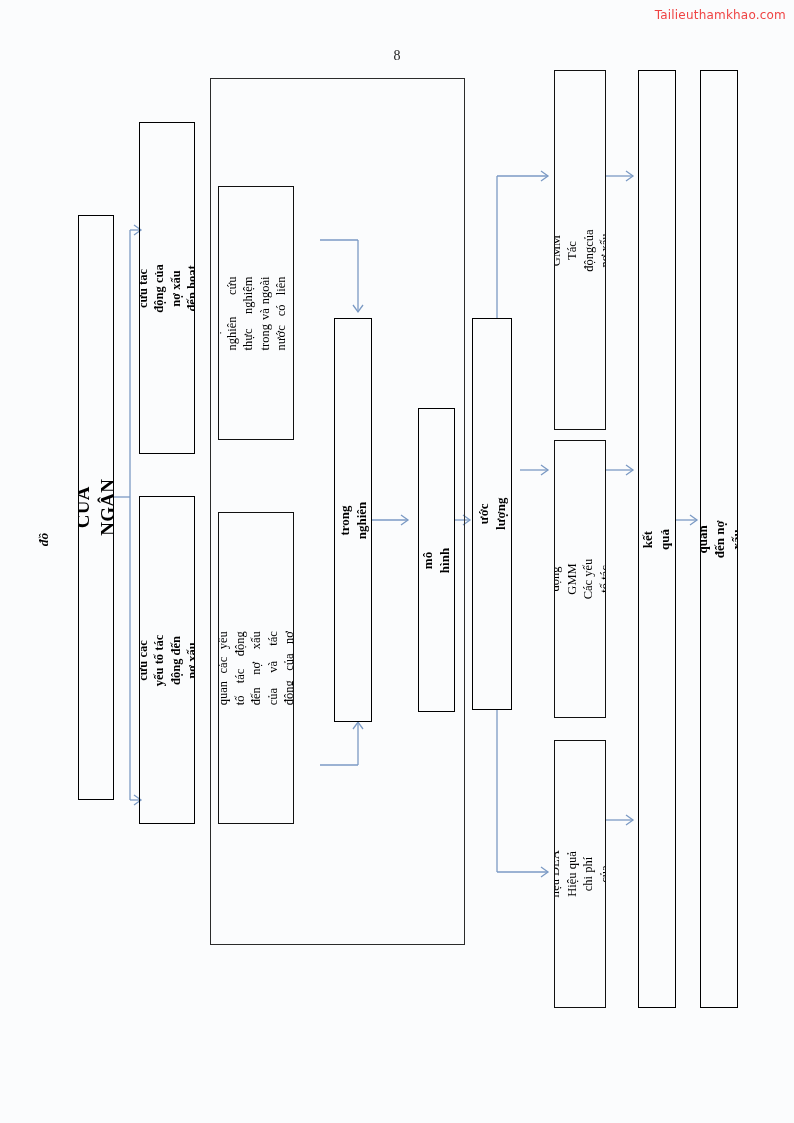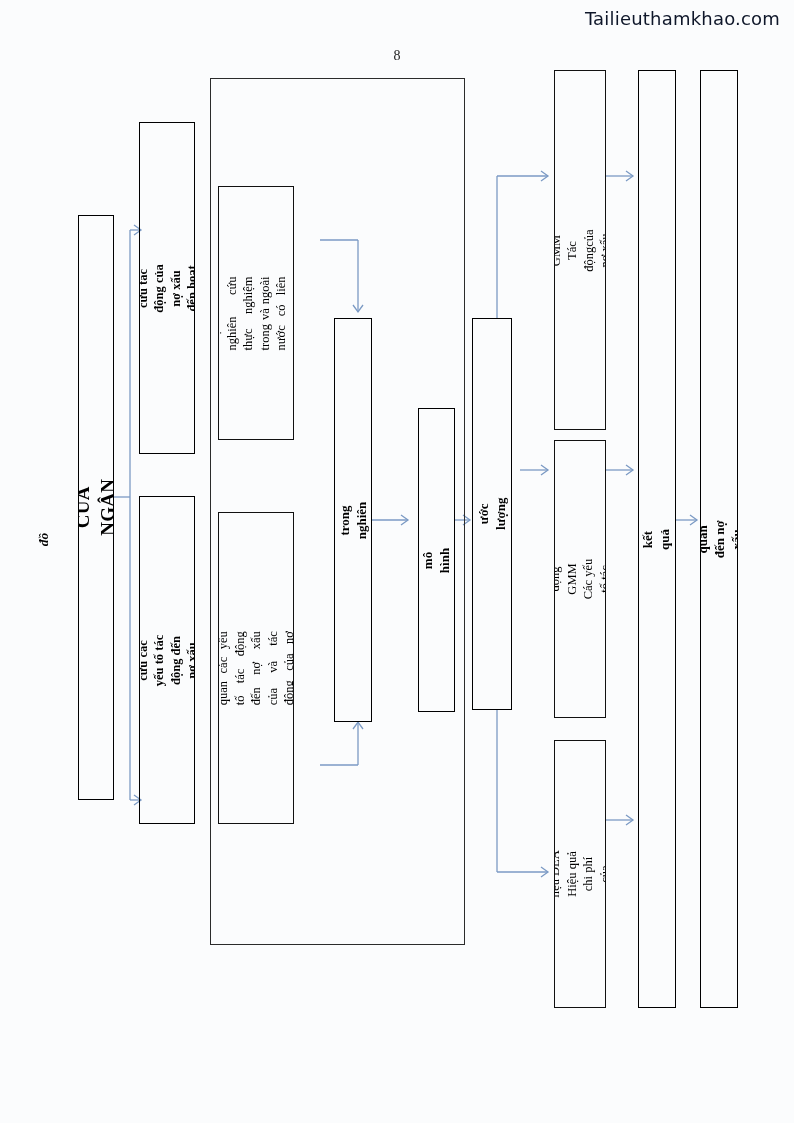--- a/index.html
+++ b/index.html
@@ -17,24 +17,24 @@
     width: 794px;
     height: 1123px;
     background: #fbfcfd;
     overflow: hidden;
   }
 
   
   #watermark {
     position: absolute;
     top: 8px;
-    right: 14px;
+    right: 8px;
     font-family: "DejaVu Sans", sans-serif;
-    font-size: 18px;
-    color: #0f172a;
+    font-size: 12px;
+    color: #ef4444;
     letter-spacing: 0.2px;
     white-space: nowrap;
   }
 
   
   #page-number {
     position: absolute;
     top: 48px;
     left: 0;
     width: 794px;

